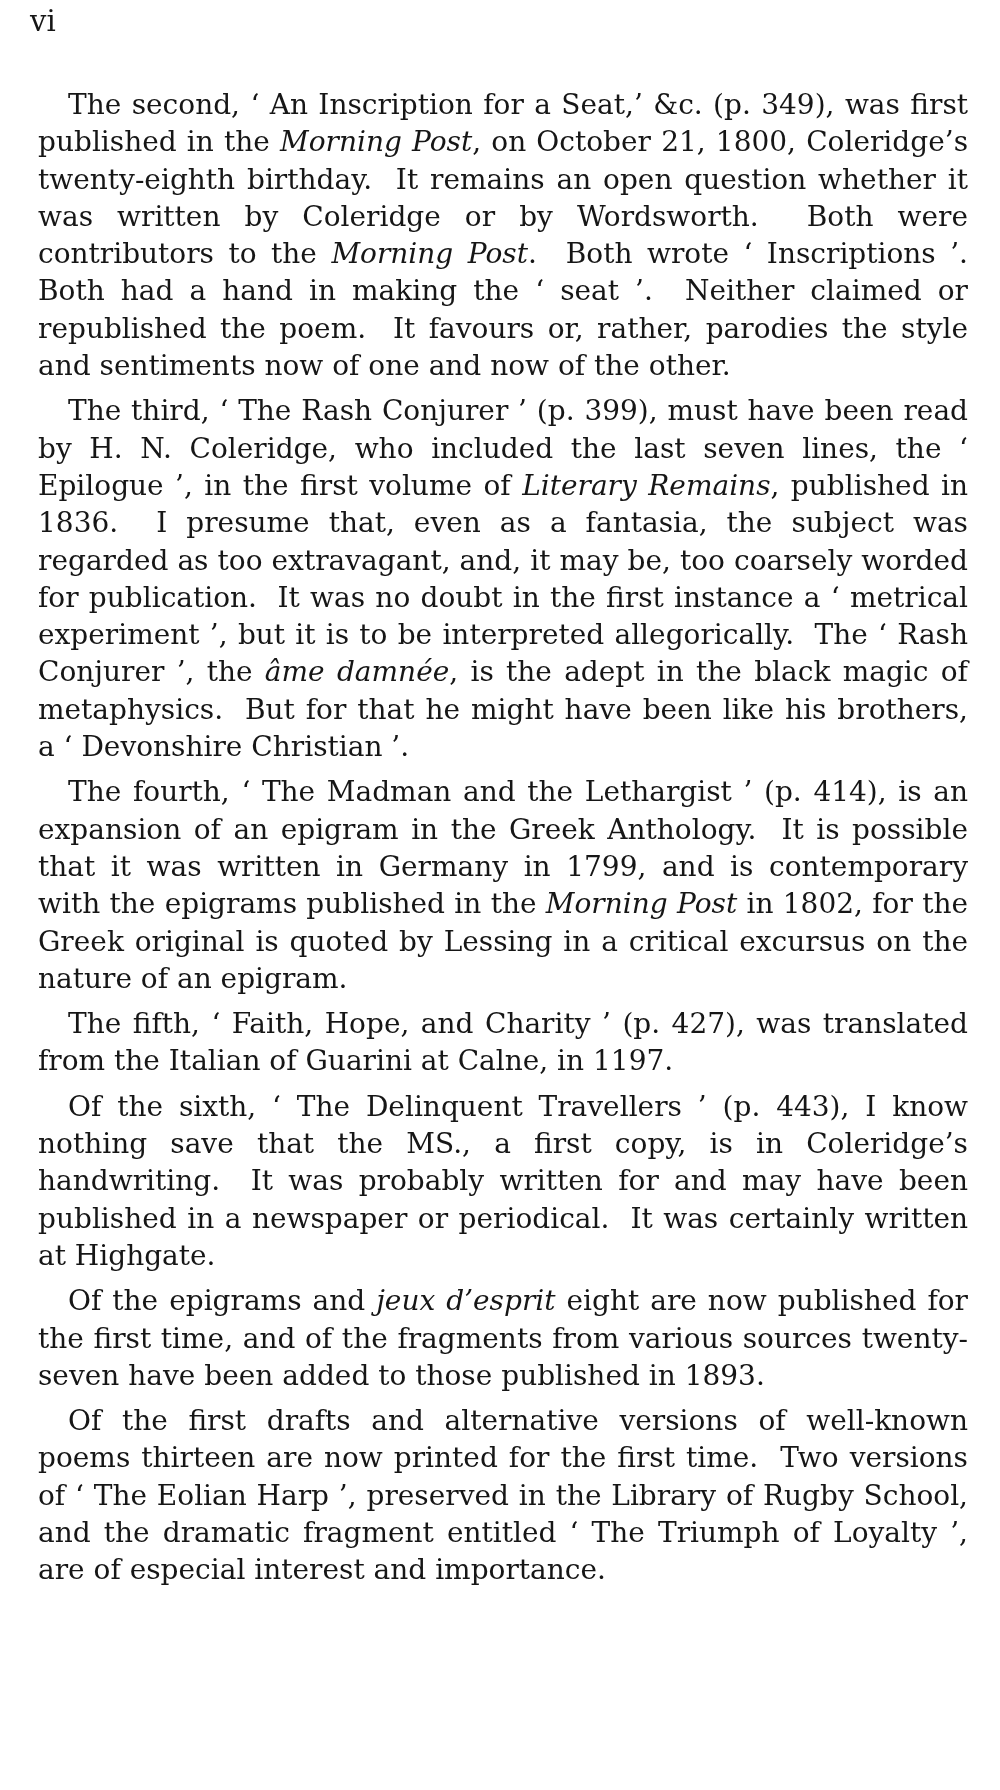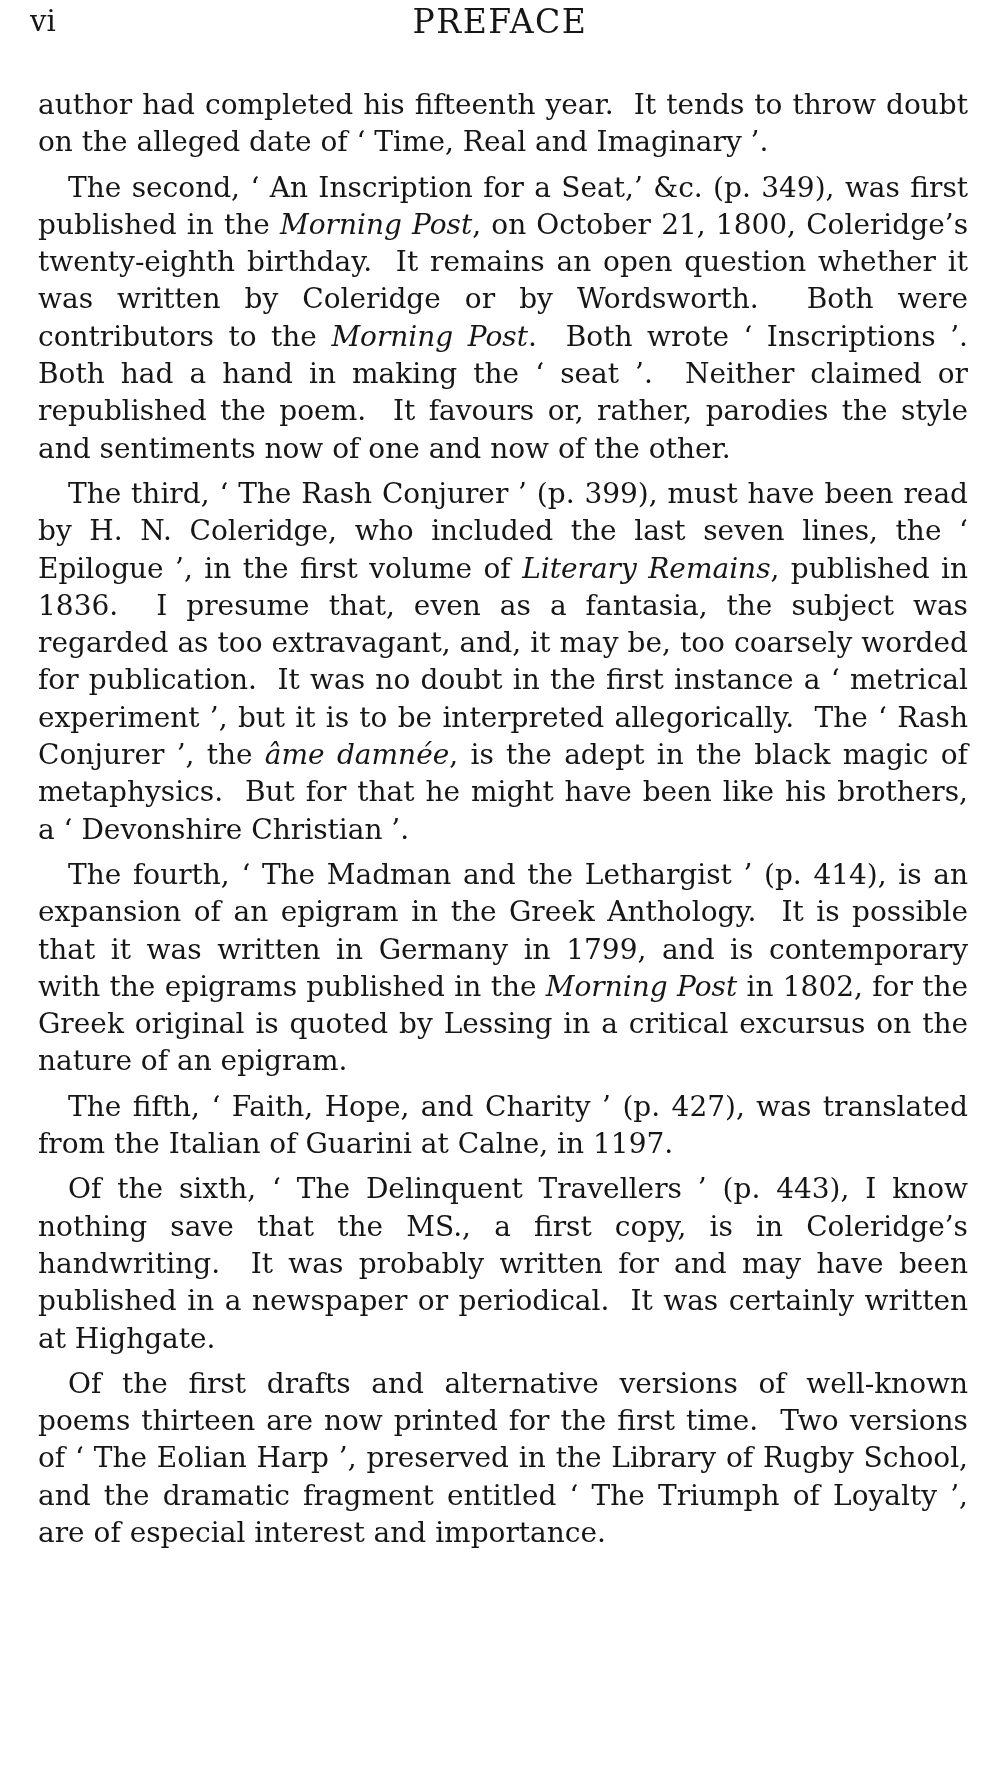--- a/index.html
+++ b/index.html
@@ -52,24 +52,23 @@
   }
   .para.indent { text-indent: 30px; margin-top: 8px; }
   .para em { font-style: italic; }
 </style>
 </head>
 <body>
 
 <div class="page">
   <div class="page-header">
     <span class="page-number">vi</span>
-    <span class="page-title">PREFACE</span>
   </div>
   <div class="body-text">
-      <p class="para"><span>author had completed his fifteenth year.&nbsp; It tends to throw doubt on the alleged date of ‘ Time, Real and Imaginary ’.</span></p>
       <p class="para indent"><span>The second, ‘ An Inscription for a Seat,’ &amp;c. (p. 349), was first published in the </span><em>Morning Post</em><span>, on October 21, 1800, Coleridge’s twenty-eighth birthday.&nbsp; It remains an open question whether it was written by Coleridge or by Wordsworth.&nbsp; Both were contributors to the </span><em>Morning Post</em><span>.&nbsp; Both wrote ‘ Inscriptions ’. Both had a hand in making the ‘ seat ’.&nbsp; Neither claimed or republished the poem.&nbsp; It favours or, rather, parodies the style and sentiments now of one and now of the other.</span></p>
       <p class="para indent"><span>The third, ‘ The Rash Conjurer ’ (p. 399), must have been read by H. N. Coleridge, who included the last seven lines, the ‘ Epilogue ’, in the first volume of </span><em>Literary Remains</em><span>, published in 1836.&nbsp; I presume that, even as a fantasia, the subject was regarded as too extravagant, and, it may be, too coarsely worded for publication.&nbsp; It was no doubt in the first instance a ‘ metrical experiment ’, but it is to be interpreted allegorically.&nbsp; The ‘ Rash Conjurer ’, the </span><em>âme damnée</em><span>, is the adept in the black magic of metaphysics.&nbsp; But for that he might have been like his brothers, a ‘ Devonshire Christian ’.</span></p>
       <p class="para indent"><span>The fourth, ‘ The Madman and the Lethargist ’ (p. 414), is an expansion of an epigram in the Greek Anthology.&nbsp; It is possible that it was written in Germany in 1799, and is contemporary with the epigrams published in the </span><em>Morning Post</em><span> in 1802, for the Greek original is quoted by Lessing in a critical excursus on the nature of an epigram.</span></p>
       <p class="para indent"><span>The fifth, ‘ Faith, Hope, and Charity ’ (p. 427), was translated from the Italian of Guarini at Calne, in 1197.</span></p>
       <p class="para indent"><span>Of the sixth, ‘ The Delinquent Travellers ’ (p. 443), I know nothing save that the MS., a first copy, is in Coleridge’s handwriting.&nbsp; It was probably written for and may have been published in a newspaper or periodical.&nbsp; It was certainly written at Highgate.</span></p>
+      <p class="para indent"><span>Of the epigrams and </span><em>jeux d’esprit</em><span> eight are now published for the first time, and of the fragments from various sources twenty-seven have been added to those published in 1893.</span></p>
       <p class="para indent"><span>Of the first drafts and alternative versions of well-known poems thirteen are now printed for the first time.&nbsp; Two versions of ‘ The Eolian Harp ’, preserved in the Library of Rugby School, and the dramatic fragment entitled ‘ The Triumph of Loyalty ’, are of especial interest and importance.</span></p>
     </div>
 </div>
 
 </body></html>

